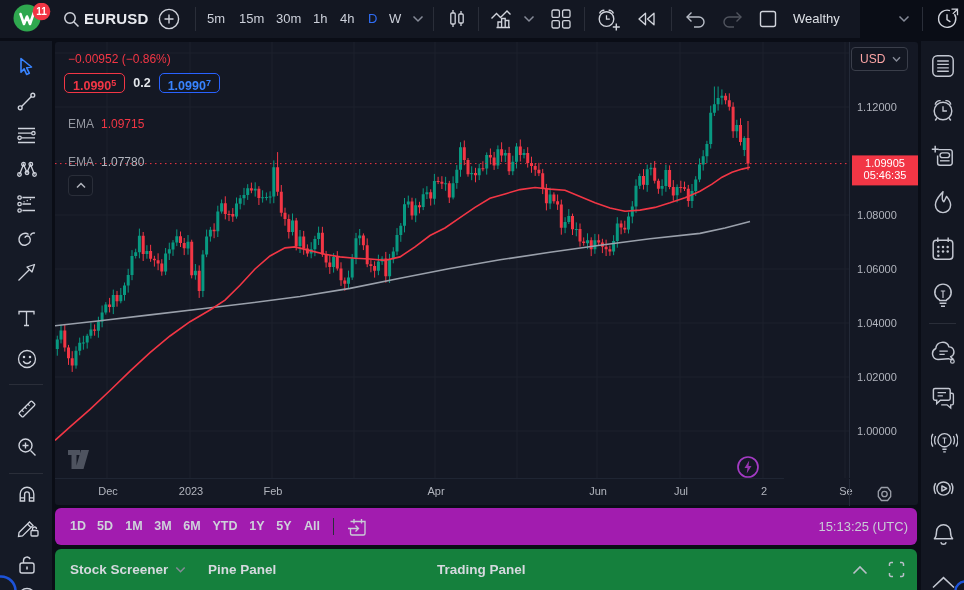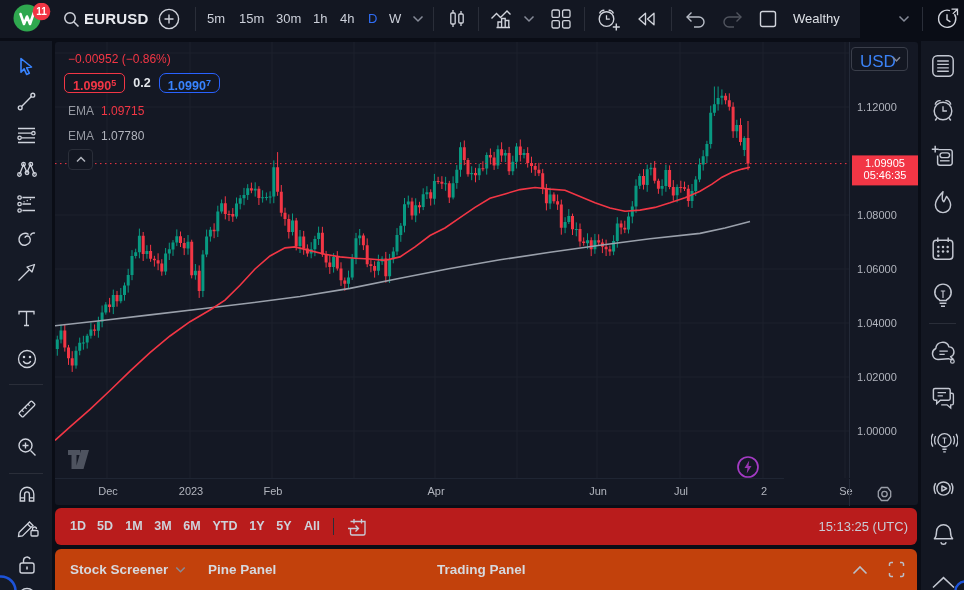--- a/index.html
+++ b/index.html
@@ -29,29 +29,29 @@
   #chartsvg { position:absolute; left:0; top:0; }
   #taxis { position:absolute; left:0; top:436px; width:729px; height:27px; border-top:1px solid #1f2533; }
   .tlab { position:absolute; top:6px; font-size:11px; color:#b2b5be; transform:translateX(-50%); }
 
   
   #legend { position:absolute; left:13px; top:10px; }
   #chg { color:#f23645; font-size:12px; }
   .pbox { display:inline-block; height:20px; line-height:18px; padding:0 8px; border-radius:5px;
           font-size:12.5px; font-weight:700; border:1px solid; background:#131722; }
   #l2 { margin-top:7px; margin-left:-4px; display:flex; align-items:center; gap:8px; }
-  .emarow { margin-top:11px; font-size:12px; color:#9598a1; }
+  .emarow { margin-top:24px; font-size:12px; color:#9598a1; }
   .emarow b { font-weight:400; margin-left:7px; }
   sup.d { font-size:9px; vertical-align:4px; }
 
   
-  #tfbar { position:absolute; left:55px; top:508px; width:862px; height:37px; background:#b91c1c; border-radius:6px; }
+  #tfbar { position:absolute; left:55px; top:508px; width:862px; height:37px; background:#a21caf; border-radius:6px; }
   .tfb { position:absolute; top:0; height:37px; line-height:37px; font-size:12.5px; color:#ced2da; font-weight:700; transform:translateX(-50%); }
   #clock { position:absolute; right:9px; top:0; height:37px; line-height:37px; font-size:13px; color:#c9ccd6;margin-left:6px; }
-  #botbar { position:absolute; left:55px; top:549px; width:862px; height:41px; background:#c2410c; border-radius:6px 6px 0 0; }
+  #botbar { position:absolute; left:55px; top:549px; width:862px; height:41px; background:#15803d; border-radius:6px 6px 0 0; }
   .bbt { position:absolute; top:0; height:41px; line-height:41px; font-size:13.5px; color:#d6d9df; font-weight:600; }
 </style>
 </head>
 <body>
 <div id="page">
 
   <div id="topbar">
 
     <svg style="left:12px;top:3px" width="40" height="32" viewBox="0 0 40 32">
       <circle cx="15" cy="15" r="13.5" fill="#2fa84f"></circle>
@@ -260,32 +260,32 @@
           <text x="802" y="393.0">1.00000</text>
         </g>
         <rect x="797" y="113.4" width="66" height="30" fill="#f23645"></rect>
         <g fill="#ffffff" font-size="11" font-family="Liberation Sans, sans-serif" text-anchor="middle">
           <text x="830" y="124.8">1.09905</text>
           <text x="830" y="137.2">05:46:35</text>
         </g>
     </svg>
 
     <div class="abs" style="left:796px;top:5px;width:57px;height:24px;border:1px solid #3a3e4a;border-radius:4px;background:#131722;">
-      <span style="position:absolute;left:8px;top:4px;font-size:17px;color:#3b82f6;">USD</span>
+      <span style="position:absolute;left:8px;top:4px;font-size:12px;color:#fca5a5;">USD</span>
       <svg style="position:absolute;right:6px;top:8px" width="9" height="7" viewBox="0 0 9 7" fill="none" stroke="#868b98" stroke-width="1.4">
           <path d="M1 1.2 L4.5 5 L8 1.2"></path>
         </svg>
     </div>
 
     <div id="legend">
       <div id="chg">−0.00952 (−0.86%)</div>
       <div id="l2">
         <span class="pbox" style="color:#f23645;border-color:#f23645;">1.0990<sup class="d">5</sup></span>
         <span style="color:#e4e7ec;font-size:12.5px;font-weight:700;">0.2</span>
-        <span class="pbox" style="color:#3884ff;border-color:#2962ff;border-radius:7px;">1.0990<sup class="d">7</sup></span>
+        <span class="pbox" style="color:#3884ff;border-color:#2962ff;">1.0990<sup class="d">7</sup></span>
       </div>
       <div class="emarow">EMA<b style="color:#f23645;">1.09715</b></div>
       <div class="emarow">EMA<b style="color:#b2b5be;">1.07780</b></div>
       <div style="margin-top:6px;width:25px;height:21px;border:1px solid #2a2e39;border-radius:4px;background:#131722;position:relative;">
         <svg style="position:absolute;left:6.5px;top:6px" width="10" height="7" viewBox="0 0 10 7" fill="none" stroke="#b2b5be" stroke-width="1.5">
             <path d="M1 5.5 L5 1.5 L9 5.5"></path>
           </svg>
       </div>
     </div>
 

